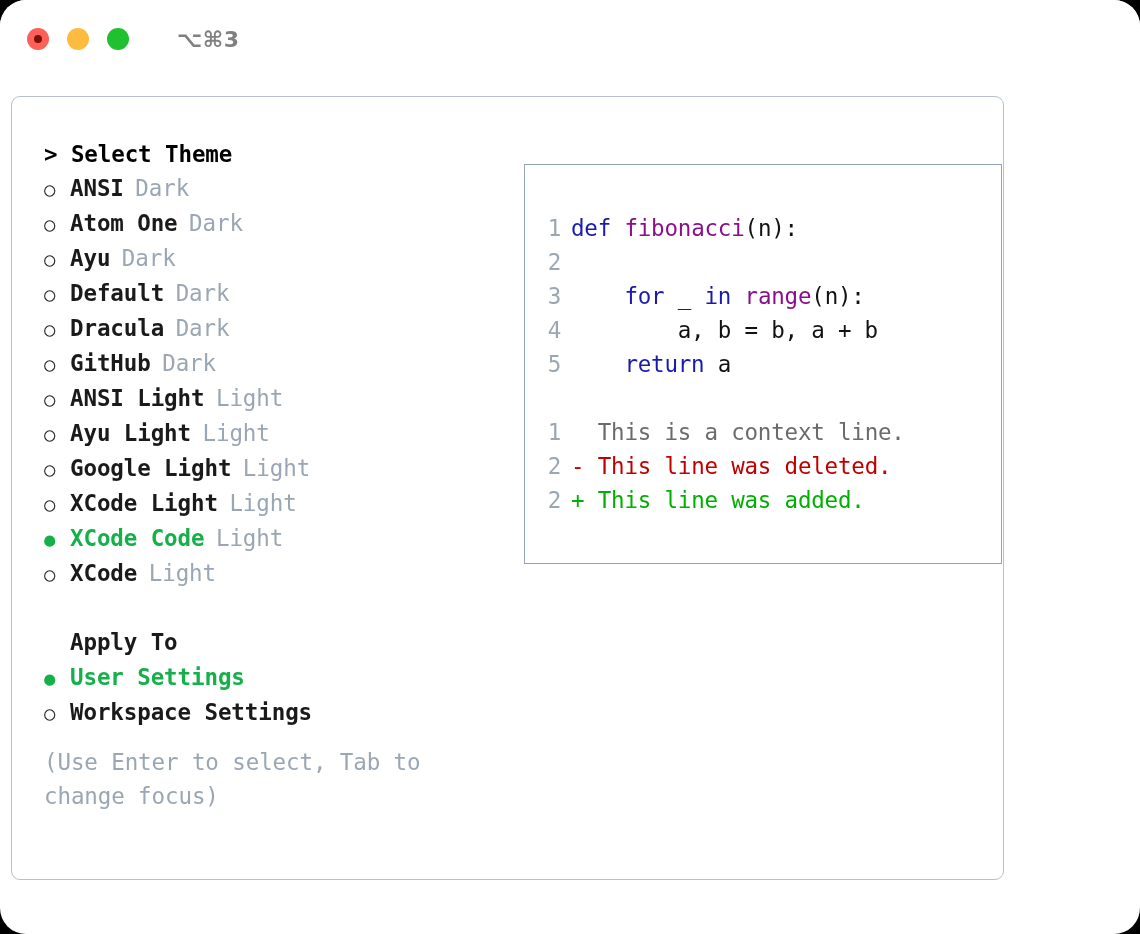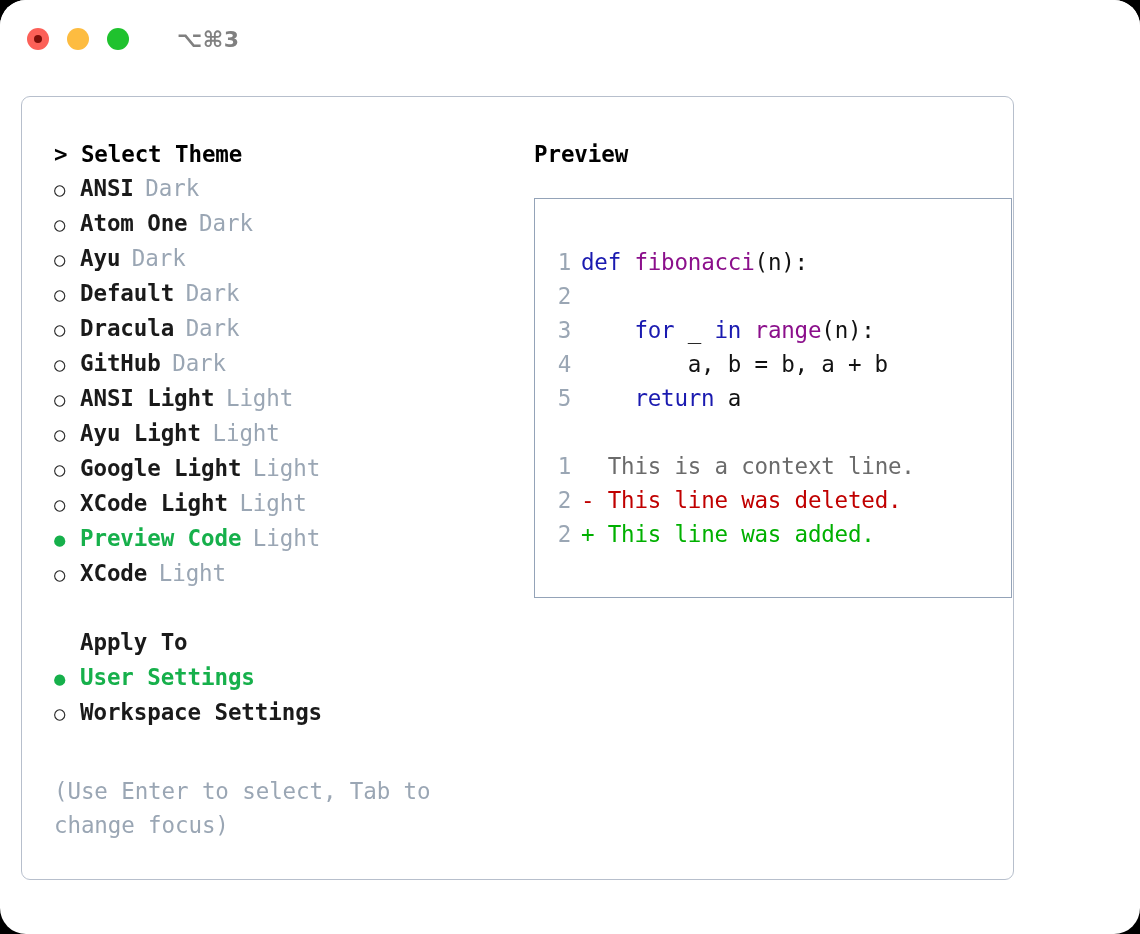--- a/index.html
+++ b/index.html
@@ -59,21 +59,21 @@
     font-size: 22px;
     font-weight: 600;
     color: #808080;
     letter-spacing: 0.5px;
     white-space: pre;
   }
 
   
   #panel {
     position: absolute;
-    left: 21px; top: 96px;
+    left: 11px; top: 96px;
     width: 993px; height: 784px;
     border: 1.6px solid #b7bfcc;
     border-radius: 9px;
     background: #ffffff;
   }
 
   #panel-inner {
     position: relative;
     width: 100%; height: 100%;
     padding: 40px 0 0 16px;
@@ -112,21 +112,21 @@
   }
   .bullet.off { color: #2a2a2a; }
   .bullet.on  { color: #16b04b; }
   .opt-label { color: #1a1a1a; font-weight: bold; }
   .opt-label.sel { color: #16b04b; }
   .opt-suffix { color: #9aa6b4; padding-left: 11.5px; }
 
   .spacer-row { height: 34px; }
 
   .hint {
-    margin-top: 44px;
+    margin-top: 15px;
     font-size: 22.5px;
     line-height: 34px;
     color: #9aa6b4;
     letter-spacing: -0.1px;
     max-width: 410px;
   }
 
   
   #right-col {
     flex: 1 1 auto;
@@ -201,41 +201,40 @@
             <div class="opt-row"><span class="bullet off">○</span><span class="opt-label">ANSI</span><span class="opt-suffix">Dark</span></div>
             <div class="opt-row"><span class="bullet off">○</span><span class="opt-label">Atom One</span><span class="opt-suffix">Dark</span></div>
             <div class="opt-row"><span class="bullet off">○</span><span class="opt-label">Ayu</span><span class="opt-suffix">Dark</span></div>
             <div class="opt-row"><span class="bullet off">○</span><span class="opt-label">Default</span><span class="opt-suffix">Dark</span></div>
             <div class="opt-row"><span class="bullet off">○</span><span class="opt-label">Dracula</span><span class="opt-suffix">Dark</span></div>
             <div class="opt-row"><span class="bullet off">○</span><span class="opt-label">GitHub</span><span class="opt-suffix">Dark</span></div>
             <div class="opt-row"><span class="bullet off">○</span><span class="opt-label">ANSI Light</span><span class="opt-suffix">Light</span></div>
             <div class="opt-row"><span class="bullet off">○</span><span class="opt-label">Ayu Light</span><span class="opt-suffix">Light</span></div>
             <div class="opt-row"><span class="bullet off">○</span><span class="opt-label">Google Light</span><span class="opt-suffix">Light</span></div>
             <div class="opt-row"><span class="bullet off">○</span><span class="opt-label">XCode Light</span><span class="opt-suffix">Light</span></div>
-            <div class="opt-row"><span class="bullet on">●</span><span class="opt-label sel">Preview Code</span><span class="opt-suffix">Light</span></div>
+            <div class="opt-row"><span class="bullet on">●</span><span class="opt-label sel">XCode Code</span><span class="opt-suffix">Light</span></div>
             <div class="opt-row"><span class="bullet off">○</span><span class="opt-label">XCode</span><span class="opt-suffix">Light</span></div>
           </div>
 
         <div class="spacer-row"></div>
 
         <div class="opt-row">
           <span class="bullet off"> </span>
           <span class="opt-label">Apply To</span>
         </div>
 
         <div id="apply-to-list">
             <div class="opt-row"><span class="bullet on">●</span><span class="opt-label sel">User Settings</span></div>
             <div class="opt-row"><span class="bullet off">○</span><span class="opt-label">Workspace Settings</span></div>
           </div>
 
         <div class="hint">(Use Enter to select, Tab to change focus)</div>
       </div>
 
       <div id="right-col">
-        <div id="preview-title">Preview</div>
 
         <div id="preview-box">
           <div id="code-block">
               <div class="code-line"><span class="lineno">1</span><span class="code-body"><span class="tok-kw">def</span><span class="tok-plain"> </span><span class="tok-fn">fibonacci</span><span class="tok-plain">(n):</span></span></div>
               <div class="code-line"><span class="lineno">2</span></div>
               <div class="code-line"><span class="lineno">3</span><span class="code-body"><span class="tok-plain">    </span><span class="tok-kw">for</span><span class="tok-plain"> _ </span><span class="tok-kw">in</span><span class="tok-plain"> </span><span class="tok-fn">range</span><span class="tok-plain">(n):</span></span></div>
               <div class="code-line"><span class="lineno">4</span><span class="code-body"><span class="tok-plain">        a, b = b, a + b</span></span></div>
               <div class="code-line"><span class="lineno">5</span><span class="code-body"><span class="tok-plain">    </span><span class="tok-kw">return</span><span class="tok-plain"> a</span></span></div>
             </div>
           <div class="diff-gap"></div>

